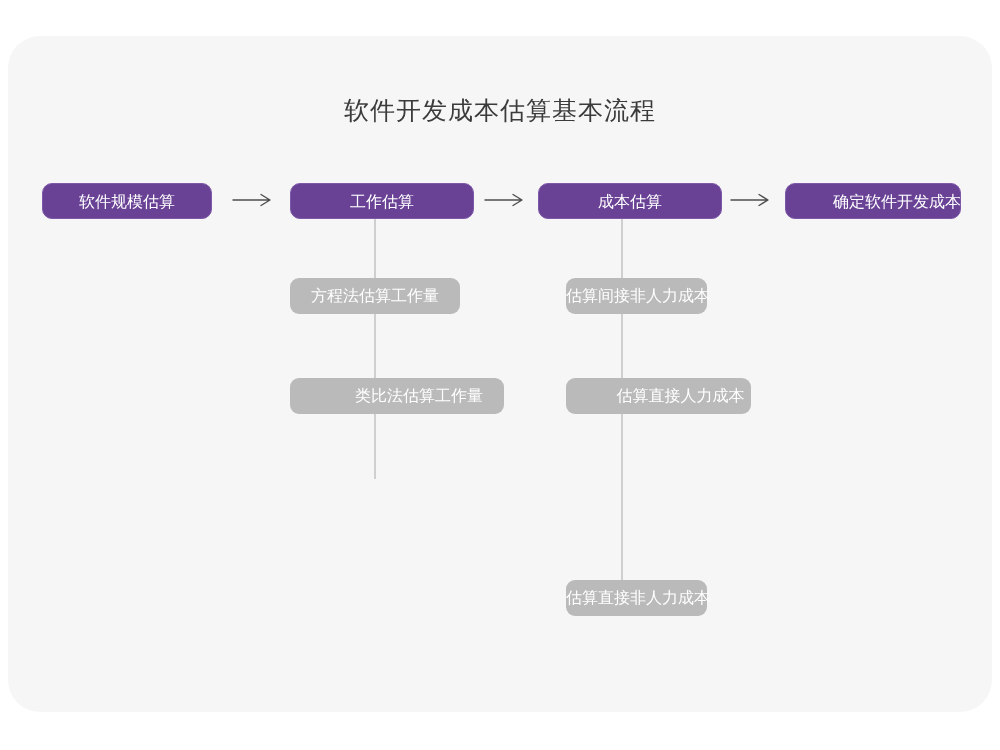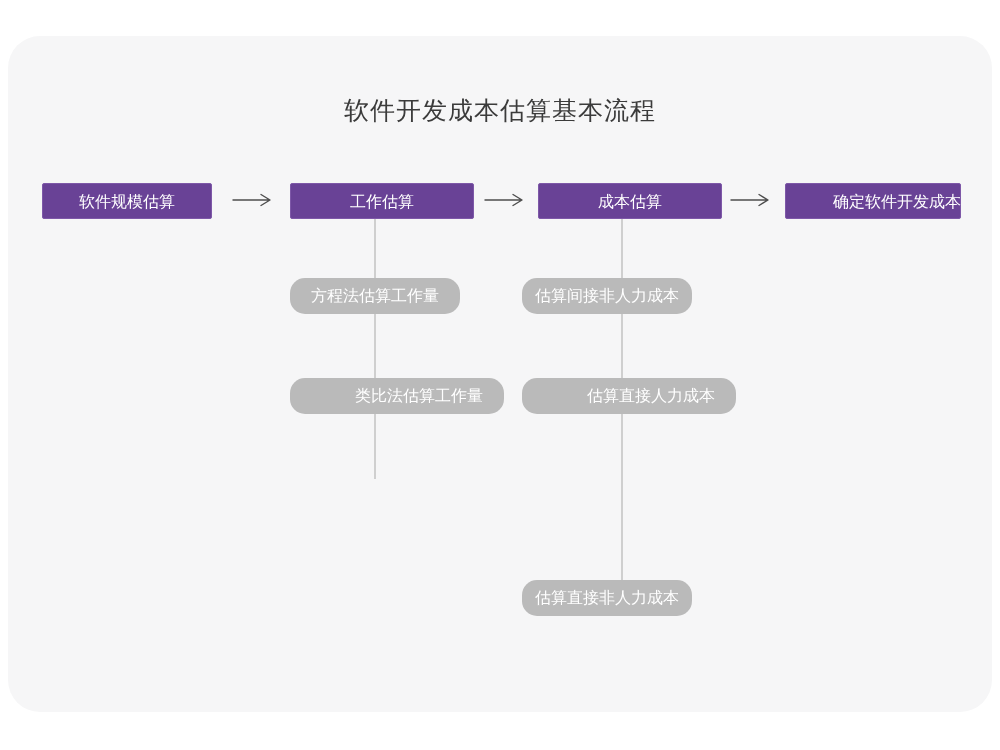--- a/index.html
+++ b/index.html
@@ -31,44 +31,44 @@
     color:var(--title-text);font-weight:400;
   }
   .node{
     position:absolute;height:36px;line-height:36px;
     text-align:center;font-size:16px;color:var(--box-text);
     white-space:nowrap;z-index:2;
   }
   .node.primary{
     background:var(--primary);
     border:1px solid var(--primary-border);
-    border-radius:2px;box-sizing:border-box;
+    border-radius:10px;box-sizing:border-box;
   }
   .node.secondary{
     background:var(--secondary);
-    border-radius:15px;
+    border-radius:9px;
   }
   .stage-1{left:42px;top:183px;width:170px;}
   .stage-2{left:290px;top:183px;width:184px;}
   .stage-3{left:538px;top:183px;width:184px;}
   .stage-4{left:785px;top:183px;width:176px;padding-left:47px;}
 
   .arrow{position:absolute;top:193px;width:40px;height:14px;z-index:2;}
   .arrow-1{left:232px;}
   .arrow-2{left:484px;}
   .arrow-3{left:730px;}
 
   .connector{
     position:absolute;width:2px;background:var(--connector);z-index:1;
   }
   .connector-left{left:374px;top:218px;height:261px;}
   .connector-right{left:621px;top:218px;height:363px;}
 
   .sub-l{left:290px;width:170px;}
-  .sub-r{left:522px;width:170px;}
+  .sub-r{left:566px;width:141px;}
   .row-a{top:278px;}
   .row-b{top:378px;padding-left:44px;}
   .row-c{top:478px;}
   .row-d{top:580px;}
 </style>
 </head>
 <body>
 
 <div class="stage-wrap">
 

